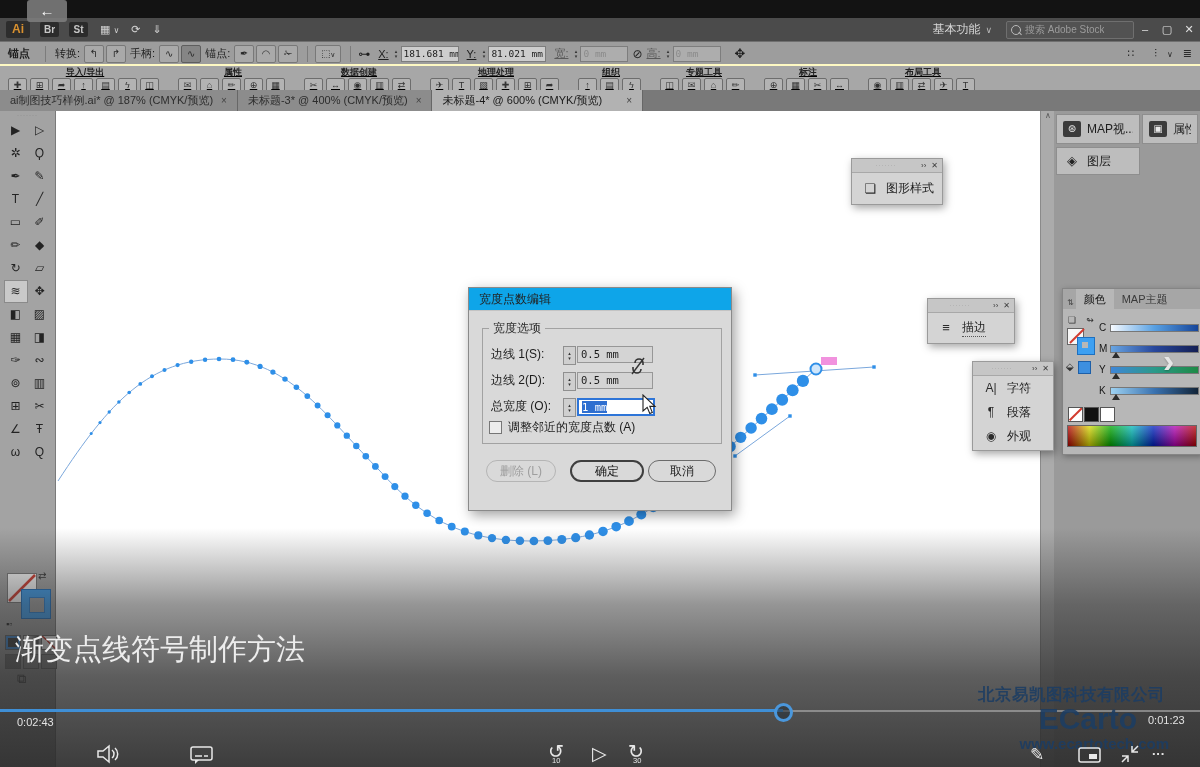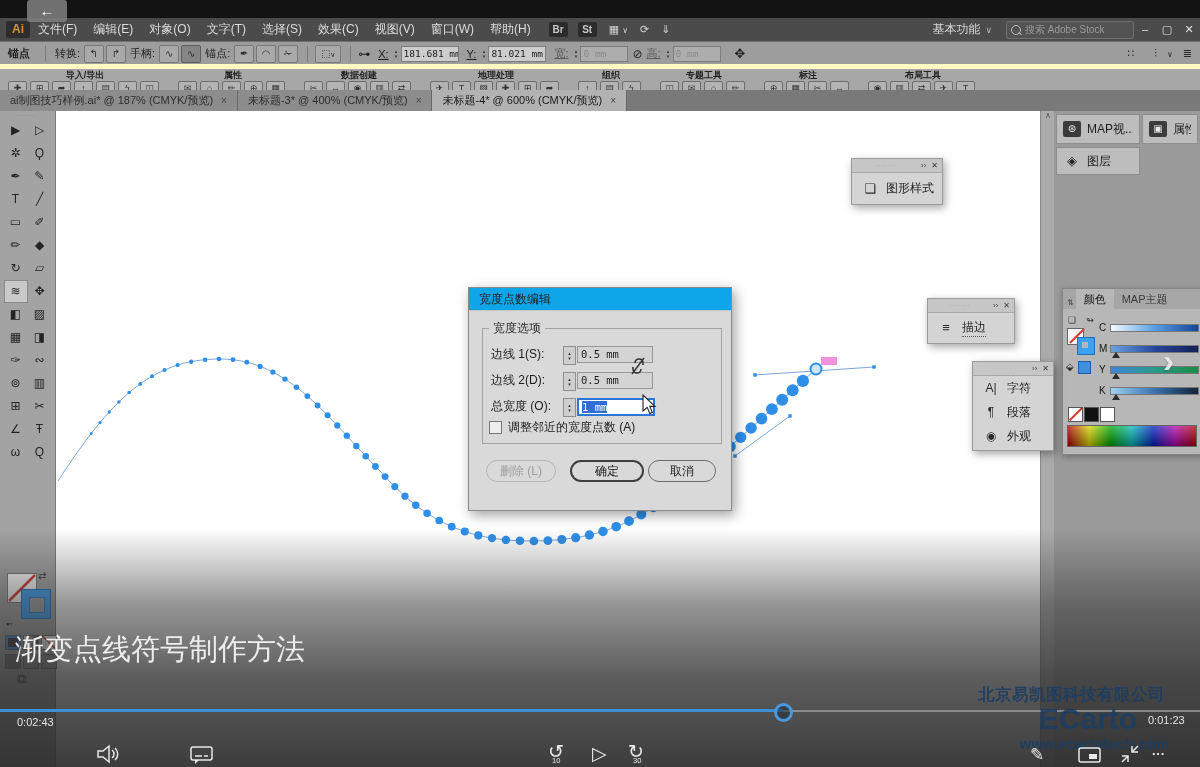--- a/index.html
+++ b/index.html
@@ -28,29 +28,29 @@
   .cb-group-label{margin:0 4px 0 2px;}
   .cbtn{width:18px;height:16px;background:#a9a9a9;border:1px solid #787878;border-radius:2px;text-align:center;line-height:15px;font-size:10px;color:#2a2a2a;margin-right:2px;cursor:pointer;}
   .cbtn.pressed{background:#858585;border-color:#5e5e5e;}
   .fld-label{text-decoration:underline;margin:0 3px 0 8px;}
   .stepper{display:inline-flex;flex-direction:column;justify-content:center;width:9px;height:15px;font-size:5px;line-height:5px;color:#333;text-align:center;cursor:pointer;}
   .cfield{display:inline-block;height:14px;line-height:14px;background:#cdcdcd;border:1px solid #7d7d7d;font-family:"DejaVu Sans Mono",monospace;font-size:9.5px;color:#1d1d1d;padding:0 2px;overflow:hidden;white-space:nowrap;}
   .cfield.dim{color:#8b8b8b;background:#adadad;}
   .cb-right{margin-left:auto;display:flex;align-items:center;margin-right:8px;color:#2a2a2a;}
   .cb-right span{margin-left:10px;font-size:11px;cursor:pointer;}
   
-  #pluginbar{left:0;top:64px;width:1200px;height:26px;background:#a7a7a7;border-top:5px solid #fef9c3;display:flex;align-items:flex-start;padding-left:8px;box-sizing:border-box;z-index:2;}
+  #pluginbar{left:0;top:64px;width:1200px;height:26px;background:#a7a7a7;border-top:2px solid #fef9c3;display:flex;align-items:flex-start;padding-left:8px;box-sizing:border-box;z-index:2;text-decoration:underline;}
   .pgroup{margin-right:16px;text-align:center;}
   .pglabel{display:block;font-size:9px;font-weight:bold;color:#222;line-height:10px;margin-top:1px;}
   .picons{display:flex;margin-top:1px;}
   .picon{width:17px;height:13px;background:#b3b3b3;border:1px solid #6d6d6d;border-radius:2px;margin-right:3px;font-size:9px;line-height:13px;color:#333;text-align:center;cursor:pointer;}
   
   #tabbar{left:0;top:90px;width:1200px;height:21px;background:#797979;display:flex;z-index:2;}
   .doc-tab{display:flex;align-items:center;background:#8c8c8c;border-right:1px solid #676767;padding:0 10px;font-size:11px;color:#2d2d2d;cursor:pointer;white-space:nowrap;}
-  .doc-tab.active{background:#b2b2b2;color:#1a1a1a;}
+  .doc-tab.active{background:#b2b2b2;color:#1a1a1a;gap:16px;}
   .tab-close{margin-left:8px;font-size:10px;color:#444;}
   #dock-collapse{position:absolute;right:0;top:90px;width:155px;height:21px;background:#8a8a8a;display:flex;justify-content:space-between;align-items:center;padding:0 6px 0 60px;box-sizing:border-box;color:#2e2e2e;font-size:11px;}
   
   #toolpanel{left:0;top:111px;width:55px;height:656px;background:#a3a3a3;border-right:1px solid #7a7a7a;z-index:1;}
   #tool-grip{display:block;text-align:center;color:#7c7c7c;font-size:6px;line-height:8px;letter-spacing:1px;}
   #toolgrid{display:grid;grid-template-columns:24px 24px;justify-content:center;}
   .tool{width:24px;height:23px;background:transparent;border:none;font-size:12px;color:#232323;text-align:center;line-height:23px;padding:0;cursor:pointer;font-family:inherit;}
   .tool.active{background:#c9c9c9;border:1px solid #8a8a8a;box-sizing:border-box;line-height:21px;}
   #swatch-fill{left:7px;top:462px;width:28px;height:28px;background:#fbfbfb;border:1px solid #777;}
   #swatch-fill svg{display:block;}
@@ -142,32 +142,20 @@
 </style>
 </head>
 <body>
 
 <div id="frame">
 
   <div class="abs" id="top-strip"></div>
 
   <div class="abs" id="menubar">
     <div id="ai-logo">Ai</div>
-    <div style="display:flex">
-
-    <span class="menu-item">文件(F)</span>
-        <span class="menu-item">编辑(E)</span>
-        <span class="menu-item">对象(O)</span>
-        <span class="menu-item">文字(T)</span>
-        <span class="menu-item">选择(S)</span>
-        <span class="menu-item">效果(C)</span>
-        <span class="menu-item">视图(V)</span>
-        <span class="menu-item">窗口(W)</span>
-        <span class="menu-item">帮助(H)</span>
-      </div>
     <div style="display:flex">
 
     <span class="badge">Br</span>
         <span class="badge">St</span>
       </div>
     <span class="mb-icon"><span>▦</span> <span style="font-size:8px">∨</span></span>
     <span class="mb-icon">⟳</span>
     <span class="mb-icon">⇓</span>
     <span id="workspace"><span>基本功能</span><span class="chev">∨</span></span>
     <div id="searchbox">

